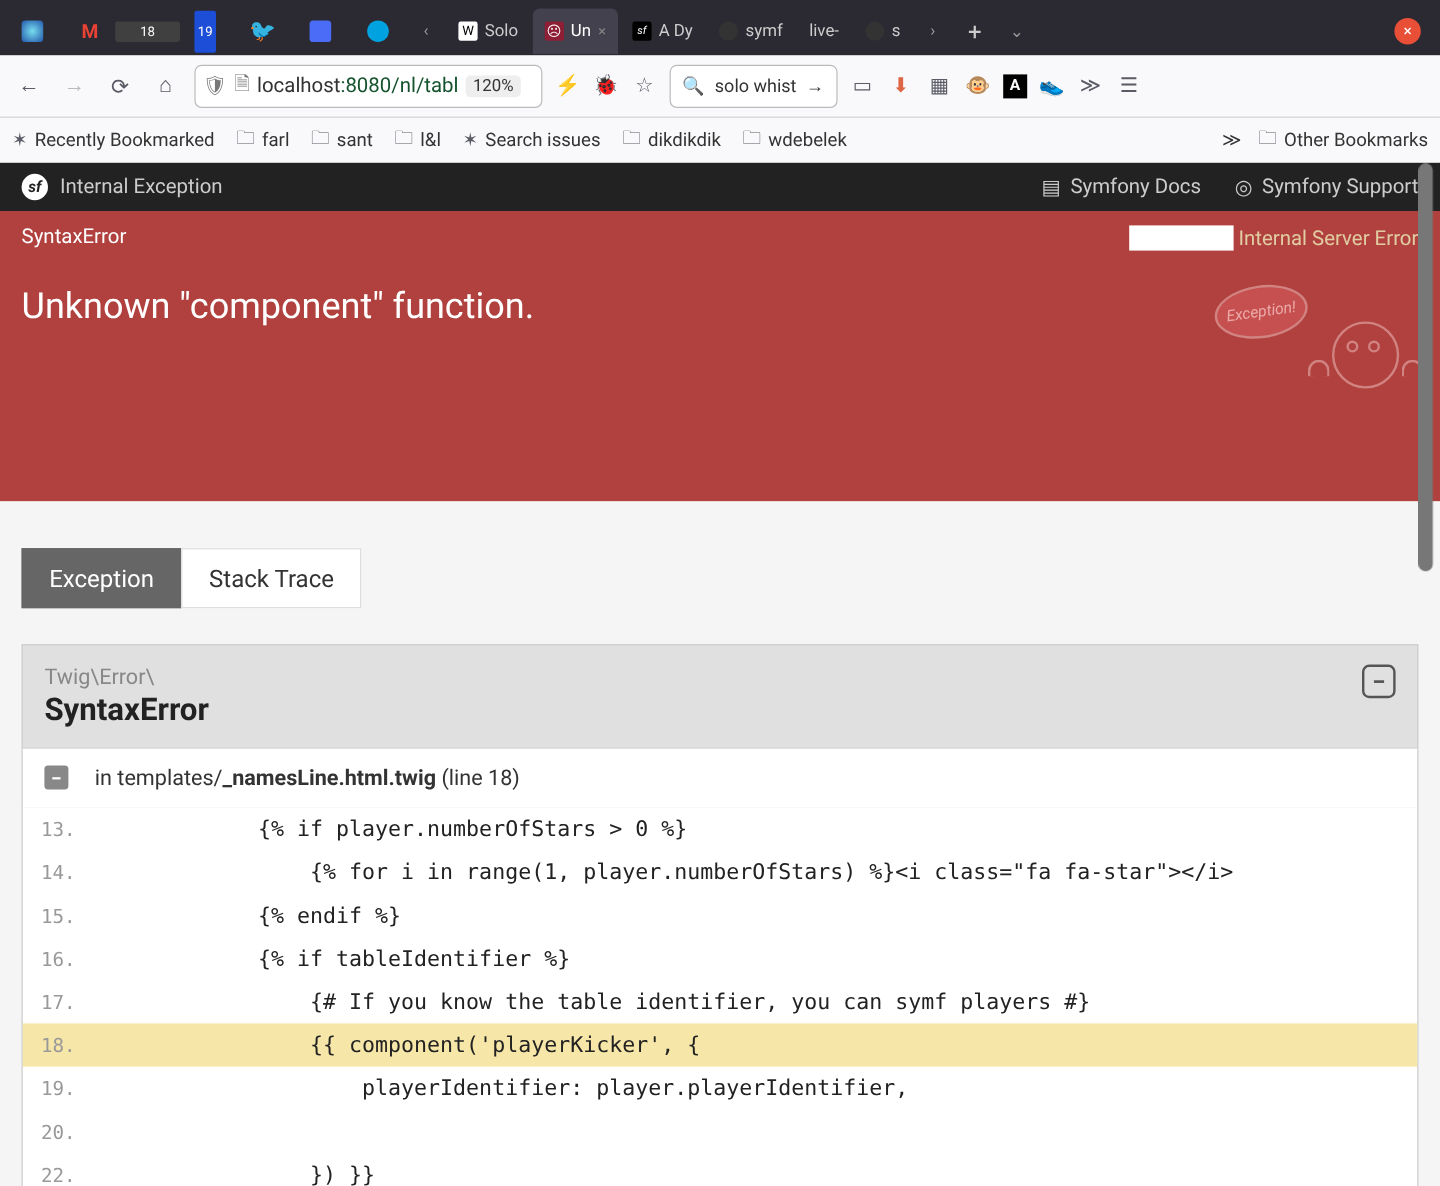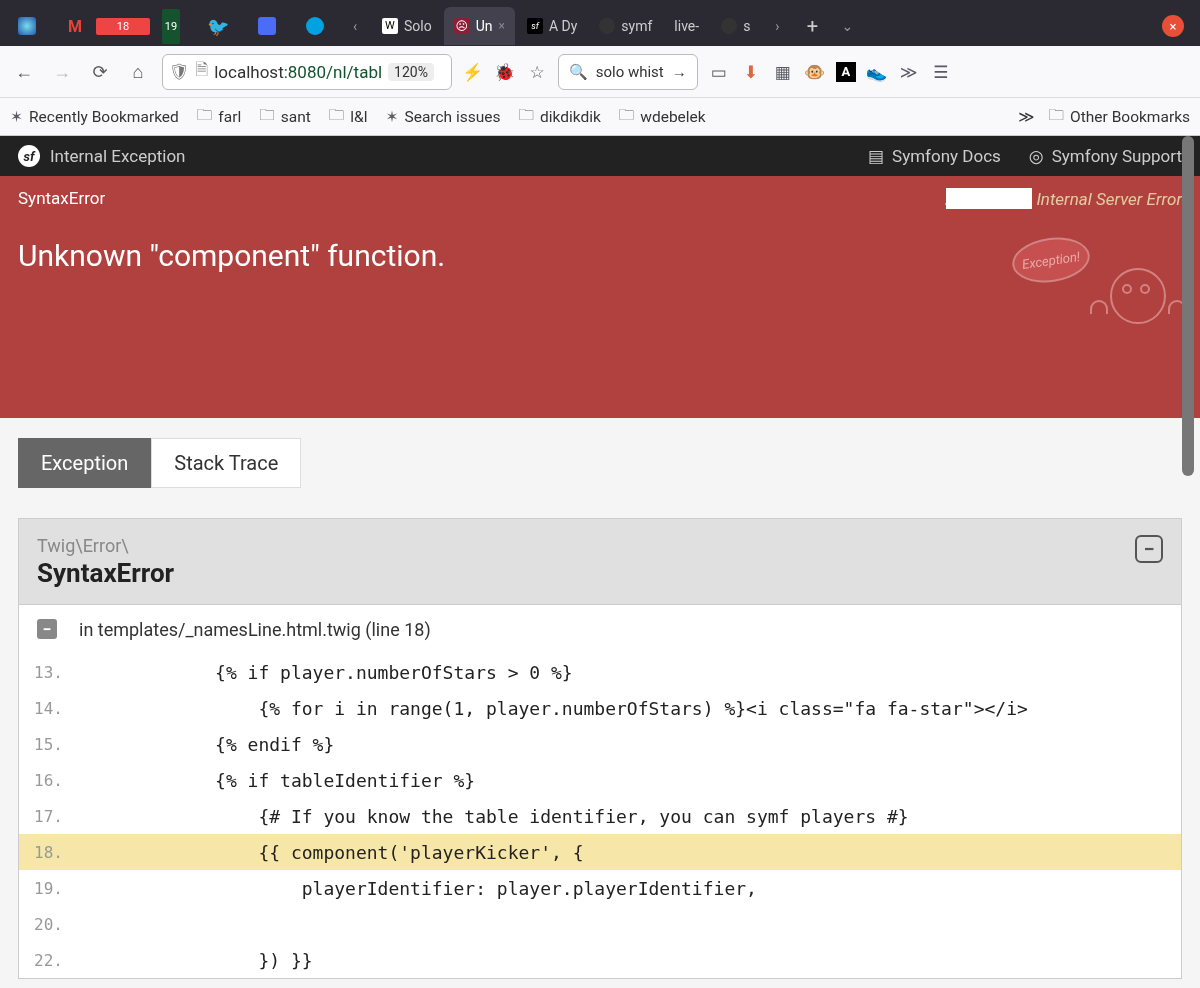--- a/index.html
+++ b/index.html
@@ -40,51 +40,51 @@
   
   
   .sf-bar { background: #222; color: #ccc; height: 40px; display: flex; align-items: center; padding: 0 18px; font-size: 17px; gap: 10px; }
   .sf-bar .sf-logo { width: 22px; height: 22px; border-radius: 50%; background: #fff; color: #222; display: flex; align-items: center; justify-content: center; font-style: italic; font-weight: bold; font-size: 13px; }
   .sf-bar .right { margin-left: auto; display: flex; gap: 28px; align-items: center; }
   .sf-bar .link { display: flex; align-items: center; gap: 8px; color: #ccc; }
   
   
   .errhead { background: #b0413e; color: #fff; padding: 0 18px; }
   .errrow1 { display: flex; align-items: center; height: 44px; font-size: 17px; }
-  .errrow1 .status { margin-left: auto; font-style: italic; }
+  .errrow1 .status { margin-left: auto; }
   .errrow1 .status .code { font-weight: bold; }
   .errrow1 .status .txt { color: #eeb; opacity: .8; }
   .errmsg { font-size: 30px; padding: 18px 0 80px 0; display: flex; align-items: flex-start; }
   .errghost { margin-left: auto; width: 170px; height: 100px; position: relative; opacity: .75; }
   
   
   .ghost-bubble { position: absolute; top: 0; left: 0; width: 78px; height: 44px; background: #c55; border: 2px solid #d99; border-radius: 50%; display: flex; align-items: center; justify-content: center; font-style: italic; font-size: 13px; color: #fcc; transform: rotate(-8deg); }
   .ghost-body { position: absolute; right: 0; bottom: 0; width: 88px; height: 70px; }
   .ghost-body .face { width: 56px; height: 56px; border: 2.5px solid #d99; border-radius: 50%; position: absolute; left: 16px; top: 0; }
   .ghost-body .eye { width: 10px; height: 10px; border: 2px solid #d99; border-radius: 50%; position: absolute; top: 16px; }
   .ghost-body .eye.l { left: 28px; } .ghost-body .eye.r { left: 46px; }
   .ghost-body .arm { width: 18px; height: 14px; border: 2.5px solid #d99; border-bottom: none; border-radius: 10px 10px 0 0; position: absolute; top: 32px; }
   .ghost-body .arm.l { left: -4px; } .ghost-body .arm.r { right: -4px; }
   
   
   .tabsrow { background: #f5f5f5; padding: 20px 18px 0 18px; }
-  .etab { display: inline-block; padding: 12px 22px; font-size: 20px; border: 1px solid #ddd; }
+  .etab { display: inline-block; padding: 12px 22px; font-size: 20px; border: 1px solid #ddd; margin-top: 19px; }
   .etab.active { background: #666; color: #fff; border-color: #666; }
   .etab.inactive { background: #fff; color: #333; }
   
   
   .card { margin: 30px 18px 0 18px; background: #e0e0e0; border: 1px solid #ccc; }
   .cardhead { padding: 16px 18px; display: flex; align-items: flex-start; }
   .cardhead .ns { color: #888; font-size: 18px; }
   .cardhead .cls { font-size: 26px; font-weight: bold; color: #222; margin-top: 2px; }
   .cardhead .collapse { margin-left: auto; width: 28px; height: 28px; border: 2px solid #555; border-radius: 6px; display: flex; align-items: center; justify-content: center; font-size: 20px; font-weight: bold; color: #555; }
   
   .filehdr { background: #fff; padding: 14px 18px 14px 60px; font-size: 18px; color: #333; position: relative; border-top: 1px solid #ccc; }
   .filehdr .minibox { position: absolute; left: 18px; top: 14px; width: 20px; height: 20px; background: #888; border-radius: 3px; color: #fff; display: flex; align-items: center; justify-content: center; font-size: 16px; font-weight: bold; }
-  .filehdr b { font-weight: normal; }
+  .filehdr b { font-weight: bold; }
   
   .code { background: #fff; font-family: "DejaVu Sans Mono", Menlo, Consolas, monospace; font-size: 18px; }
   .codeline { display: flex; min-height: 36px; align-items: center; }
   .codeline.hl { background: #f6e6a8; }
   .ln { width: 54px; text-align: right; padding-right: 10px; color: #999; font-size: 16px; flex-shrink: 0; }
   .src { white-space: pre; padding-left: 12px; color: #222; overflow: hidden; }
   
   
   .vscroll { position: absolute; right: 4px; top: 0; width: 14px; height: 100%; }
   .vscroll .thumb { position: absolute; top: 0; width: 12px; height: 340px; background: #777; border-radius: 6px; }
@@ -95,24 +95,24 @@
 <div class="window">
 
   <div class="tabbar">
     <div class="tabicon">
         <div class="tabicon-sq" style="background:radial-gradient(circle,#7de,#25a)"></div>
       </div>
     <div class="tabicon">
         <span style="color:#ea4335;font-weight:bold;font-size:16px">M</span>
       </div>
     <div class="tabicon">
-        <span style="background:#ef4444;color:#fff;font-size:11px;padding:2px 21px;border-radius:2px">18</span>
-      </div>
-    <div class="tabicon">
-        <span style="background:#14532d;color:#fff;font-size:11px;padding:11px 3px;border-radius:2px">19</span>
+        <span style="background:#404040;color:#fff;font-size:11px;padding:2px 21px;border-radius:2px">18</span>
+      </div>
+    <div class="tabicon">
+        <span style="background:#1d4ed8;color:#fff;font-size:11px;padding:11px 3px;border-radius:2px">19</span>
       </div>
     <div class="tabicon">
         <span style="color:#1da1f2;font-size:18px">🐦</span>
       </div>
     <div class="tabicon">
         <div class="tabicon-sq" style="background:#4a6cf7"></div>
       </div>
     <div class="tabicon">
         <div class="tabicon-sq" style="background:#00a3e0;border-radius:50%"></div>
       </div>

